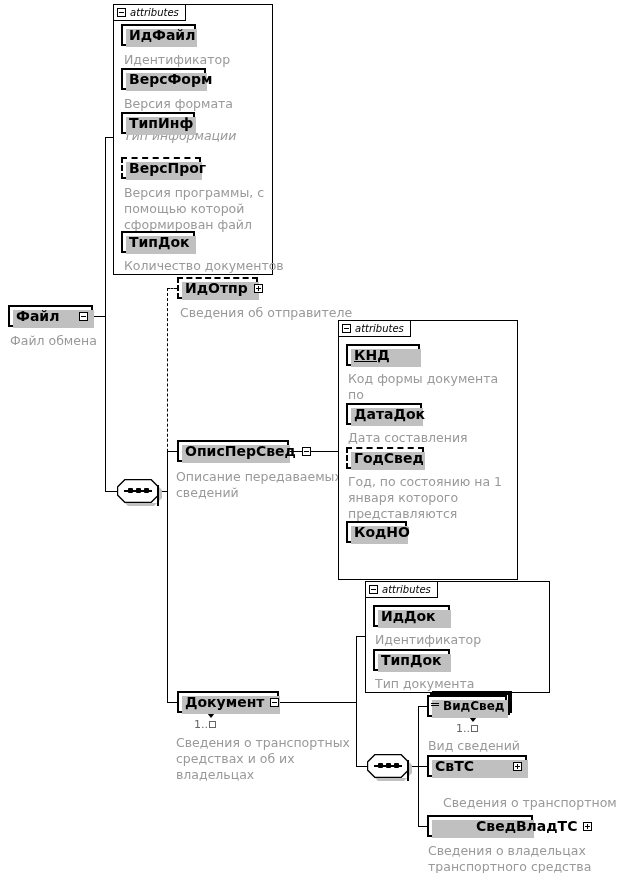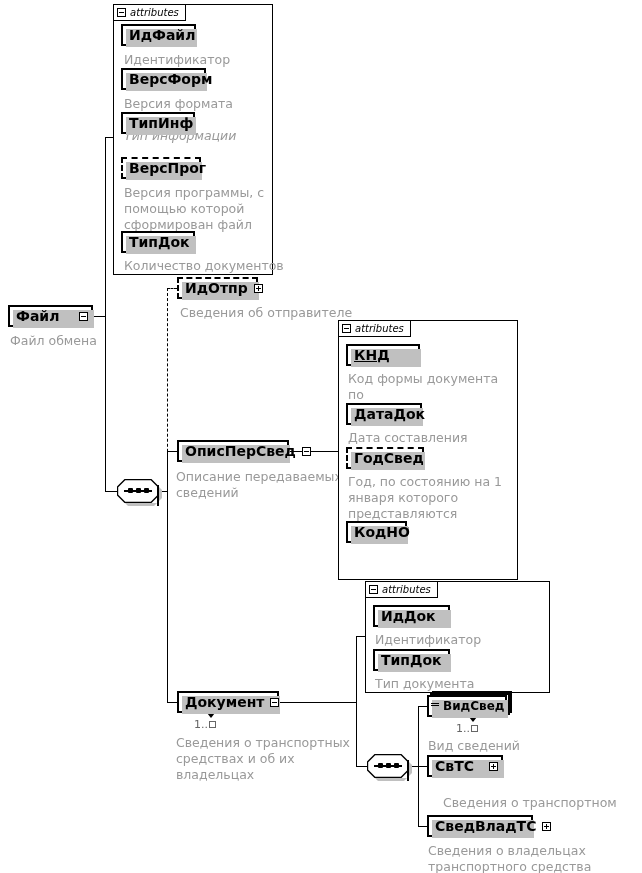--- a/index.html
+++ b/index.html
@@ -450,29 +450,29 @@
     </span>
     <span class="node-label small">ВидСвед</span>
   </div>
   <div class="card-arrow" style="left:469px; top:717px;"></div>
   <div class="card" style="left:456px; top:722px;">
     <span>1..</span>
     <span class="inf-box"></span>
   </div>
   <div class="desc" style="left:428px; top:738px; width:180px;">Вид сведений</div>
 
-  <div class="node node-solid" style="left:427px; top:755px; width:76px;">
+  <div class="node node-solid" style="left:427px; top:755px; width:100px;">
     <span class="shadow"></span>
     <span class="node-label">СвТС</span>
     <span class="plus-sq node-expand"></span>
   </div>
   <div class="desc" style="left:443px; top:783px; width:185px;margin-top:12px;">Сведения о транспортном
 средстве</div>
 
-  <div class="node node-solid" style="left:427px; top:815px; width:106px;">
+  <div class="node node-solid" style="left:427px; top:815px; width:106px;padding-left:41px;">
     <span class="shadow"></span>
     <span class="node-label">СведВладТС</span>
     <span class="plus-sq node-expand"></span>
   </div>
   <div class="desc" style="left:428px; top:843px; width:190px;">Сведения о владельцах
 транспортного средства</div>
 
 </div>
 
 </body></html>

